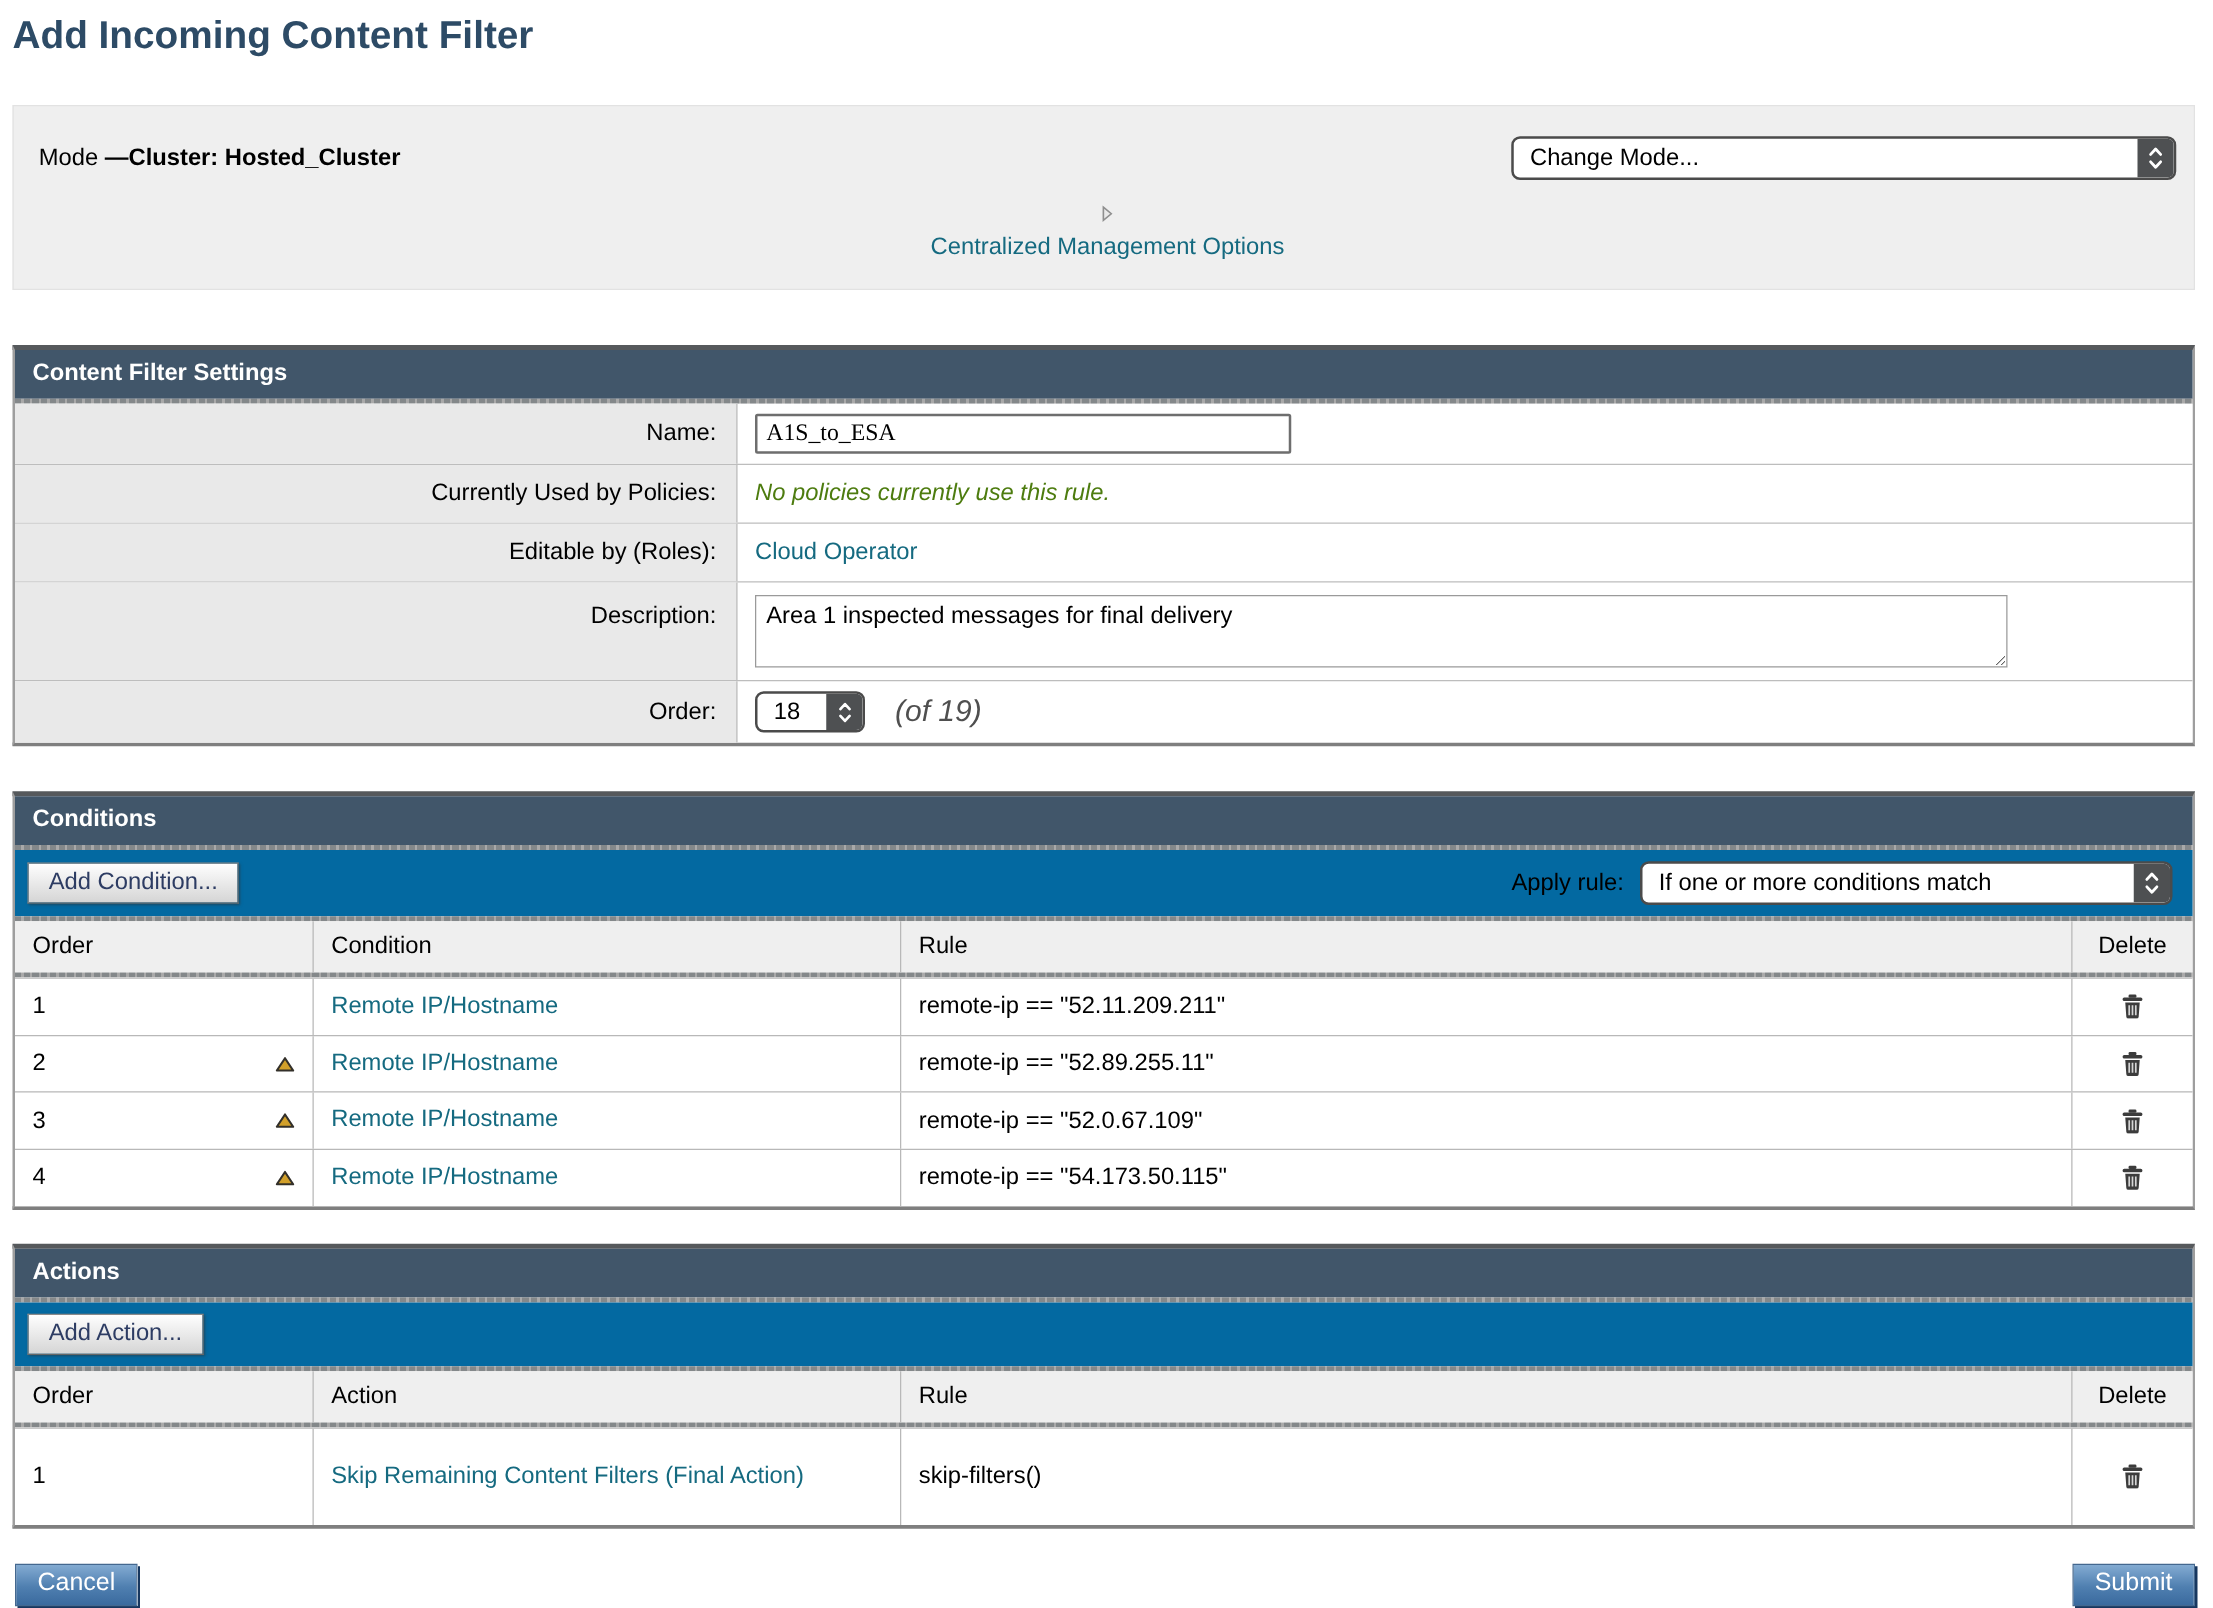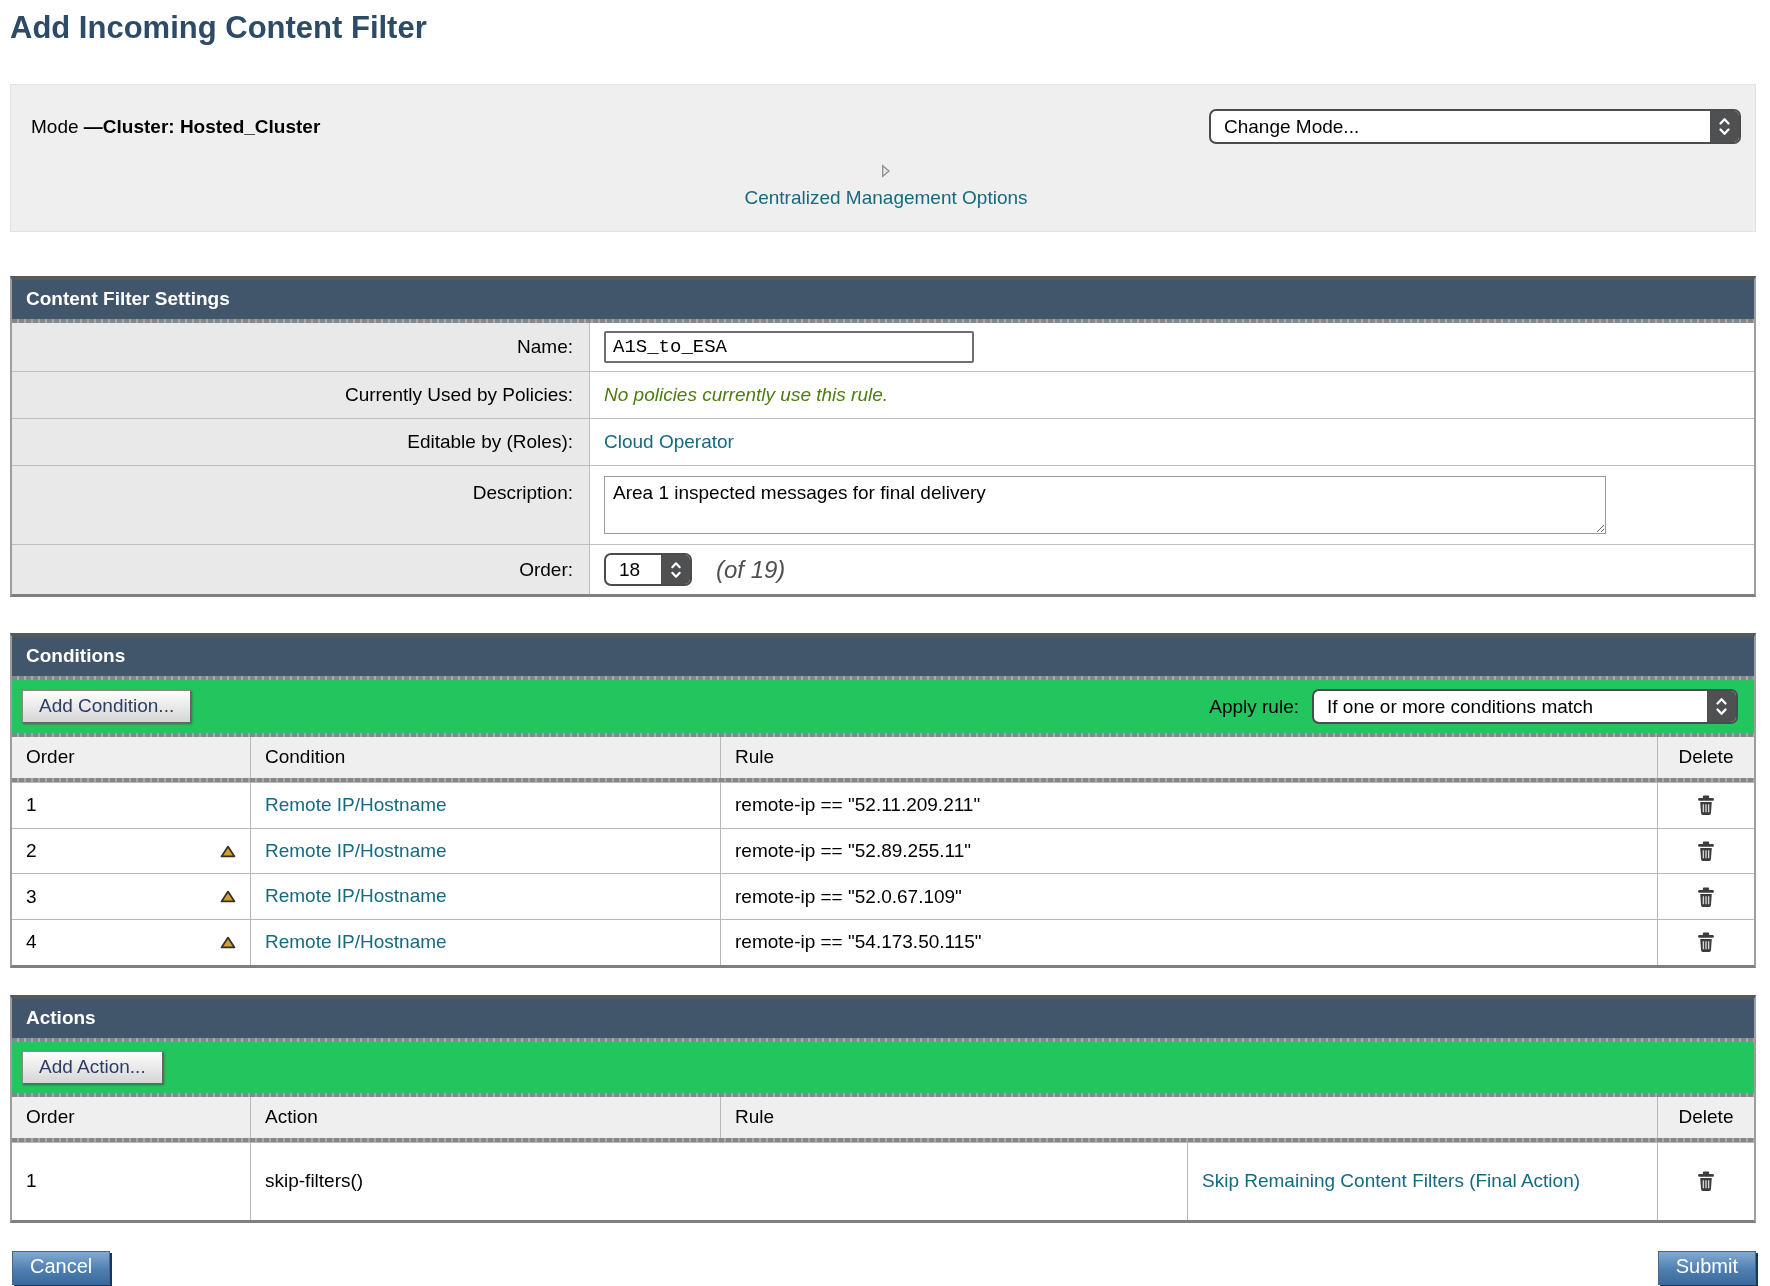--- a/index.html
+++ b/index.html
@@ -93,38 +93,38 @@
   }
   .set-value {
     flex: 1;
     font-size: 19px;
     display: flex; align-items: center;
     padding: 8px 14px;
   }
   .set-row.top-align .set-label { align-items: flex-start; padding-top: 16px; }
   .set-row.top-align .set-value { align-items: flex-start; padding-top: 10px; padding-bottom: 10px; }
   .name-input {
-    width: 370px; height: 32px;
+    width: 429px; height: 32px;
     border: 2px solid #6e6e6e; border-radius: 2px;
-    font-family: Liberation Mono, monospace; font-size: 19px;
+    font-family: Liberation Serif, serif; font-size: 19px;
     padding: 2px 7px;
   }
   .italic-note { font-style: italic; color: #4d7c0f; }
   .desc-textarea {
     width: 1002px; height: 58px;
     border: 1px solid #9a9a9a;
     font-family: inherit; font-size: 19px;
     padding: 5px 8px;
     resize: both;
   }
   .of-note { font-style: italic; color: #4f4f4f; margin-left: 24px; font-size: 24px; }
 
   
   .toolbar {
-    background: #22c55e;
+    background: #0369a1;
     padding: 9px 10px;
     display: flex; align-items: center; justify-content: space-between;
   }
   .bevel-btn {
     font-family: inherit;
     font-size: 19px;
     color: #2d3c63;
     background: linear-gradient(#fefefe, #d5d5d5);
     border: 1px solid #8a8a8a;
     border-bottom-color: #666;
@@ -391,25 +391,25 @@
       <div class="gcell c-cond">Action</div>
       <div class="gcell c-rule">Rule</div>
       <div class="gcell c-del">Delete</div>
     </div>
     <div class="ridge"></div>
 
     <div class="grid-row" style="min-height:78px;">
       <div class="gcell c-order">
         <span>1</span>
       </div>
+      <div class="gcell c-cond">
+        <a class="teal-link cond-link">Skip Remaining Content Filters (Final Action)</a>
+      </div>
       <div class="gcell c-rule">
         <span>skip-filters()</span>
-      </div>
-      <div class="gcell c-cond">
-        <a class="teal-link cond-link">Skip Remaining Content Filters (Final Action)</a>
       </div>
       <div class="gcell c-del">
         <button class="trash-btn">
           <svg width="18" height="20" viewBox="0 0 17 19">
               <rect x="5.5" y="0.5" width="6" height="2.6" rx="1" fill="#3c3c3c"></rect>
               <rect x="1" y="2.8" width="15" height="2.7" rx="1.2" fill="#3c3c3c"></rect>
               <path d="M3 6.6 h11 l-0.8 10.8 a1.6 1.6 0 0 1 -1.6 1.5 h-6.2 a1.6 1.6 0 0 1 -1.6 -1.5 Z" fill="#3c3c3c"></path>
               <path d="M6 8.7 v7.6 M8.5 8.7 v7.6 M11 8.7 v7.6" stroke="#d6d6d6" stroke-width="1.3" fill="none"></path>
             </svg>
         </button>

